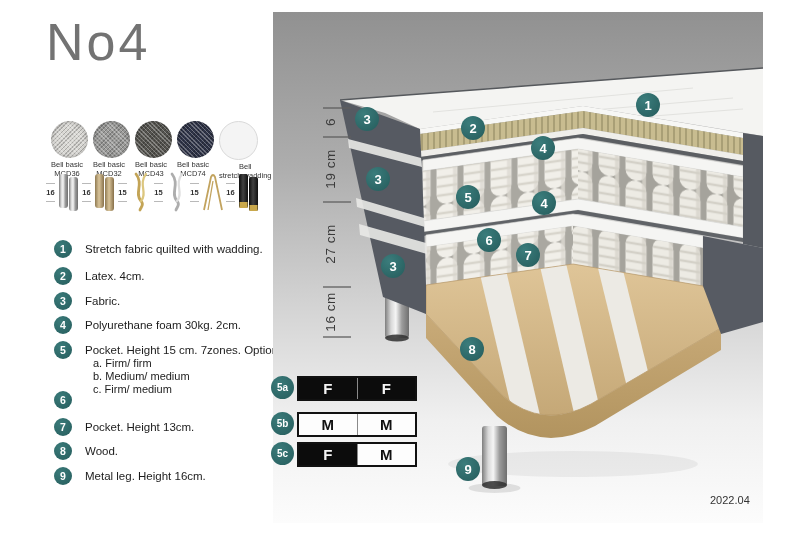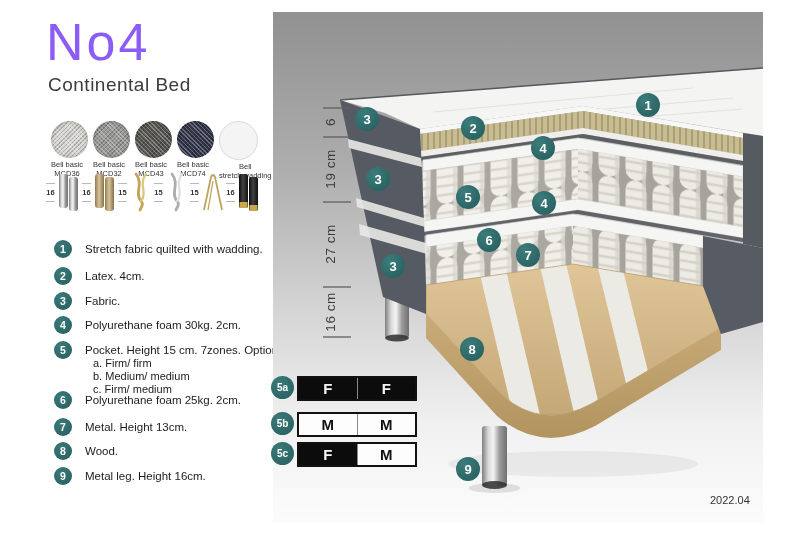--- a/index.html
+++ b/index.html
@@ -1,21 +1,21 @@
 <!DOCTYPE html>
 <html><head>
 <meta charset="utf-8">
 <style>
   html,body{margin:0;padding:0;background:#fff;}
   .page{position:relative;width:800px;height:533px;background:#fff;overflow:hidden;
         font-family:"Liberation Sans",sans-serif;color:#222;}
 
   
   .title{position:absolute;left:46px;top:12px;font-size:52px;font-weight:400;
-         letter-spacing:3px;color:#8b5cf6;}
+         letter-spacing:3px;color:#737373;}
   .subtitle{position:absolute;left:48px;top:74px;font-size:19px;font-weight:400;
             letter-spacing:.5px;color:#3c3c3c;}
 
   .swatches{position:absolute;left:51px;top:121px;display:flex;gap:1px;}
   .swatch{width:41px;display:flex;flex-direction:column;align-items:flex-start;}
   .swatch-circle{width:37px;height:37px;border-radius:50%;
      background-image:
        repeating-linear-gradient(45deg, rgba(255,255,255,.30) 0 1px, rgba(0,0,0,0) 1px 3px),
        repeating-linear-gradient(135deg, rgba(0,0,0,.22) 0 1px, rgba(0,0,0,0) 1px 3px);
      box-shadow:inset 0 0 4px rgba(0,0,0,.3);}
@@ -85,21 +85,20 @@
       </linearGradient>
       <linearGradient id="gradBlack" x1="0" y1="0" x2="1" y2="0">
         <stop offset="0" stop-color="#0d0d0d"></stop>
           <stop offset=".45" stop-color="#424242"></stop>
         <stop offset="1" stop-color="#101010"></stop>
       </linearGradient>
     </defs>
   </svg>
 
   <div class="title">No4</div>
-  <div class="subtitle">Continental Bed</div>
 
   <div class="swatches">
     <div class="swatch">
       <div class="swatch-circle" style="background-color:#d8d7d3"></div>
       <div class="swatch-label">
         <div>Bell basic</div>
           <div>MCD36</div>
         </div>
     </div>
     <div class="swatch">
@@ -223,25 +222,24 @@
     <span class="spec-num">5</span>
     <span class="spec-text">Pocket. Height 15 cm. 7zones. Option:</span>
     </div>
   <div class="spec-options">
     <div>a. Firm/ firm</div>
     <div>b. Medium/ medium</div>
     <div>c. Firm/ medium</div>
   </div>
   <div class="spec-item" style="top:391px">
     <span class="spec-num">6</span>
-    <span class="spec-text">Polyurethane foam 25kg. 2cm.</span>
     </div>
   <div class="spec-item" style="top:418px">
     <span class="spec-num">7</span>
-    <span class="spec-text">Metal. Height 13cm.</span>
+    <span class="spec-text">Pocket. Height 13cm.</span>
     </div>
   <div class="spec-item" style="top:442px">
     <span class="spec-num">8</span>
     <span class="spec-text">Wood.</span>
     </div>
   <div class="spec-item" style="top:467px">
     <span class="spec-num">9</span>
     <span class="spec-text">Metal leg. Height 16cm.</span>
     </div>
 

